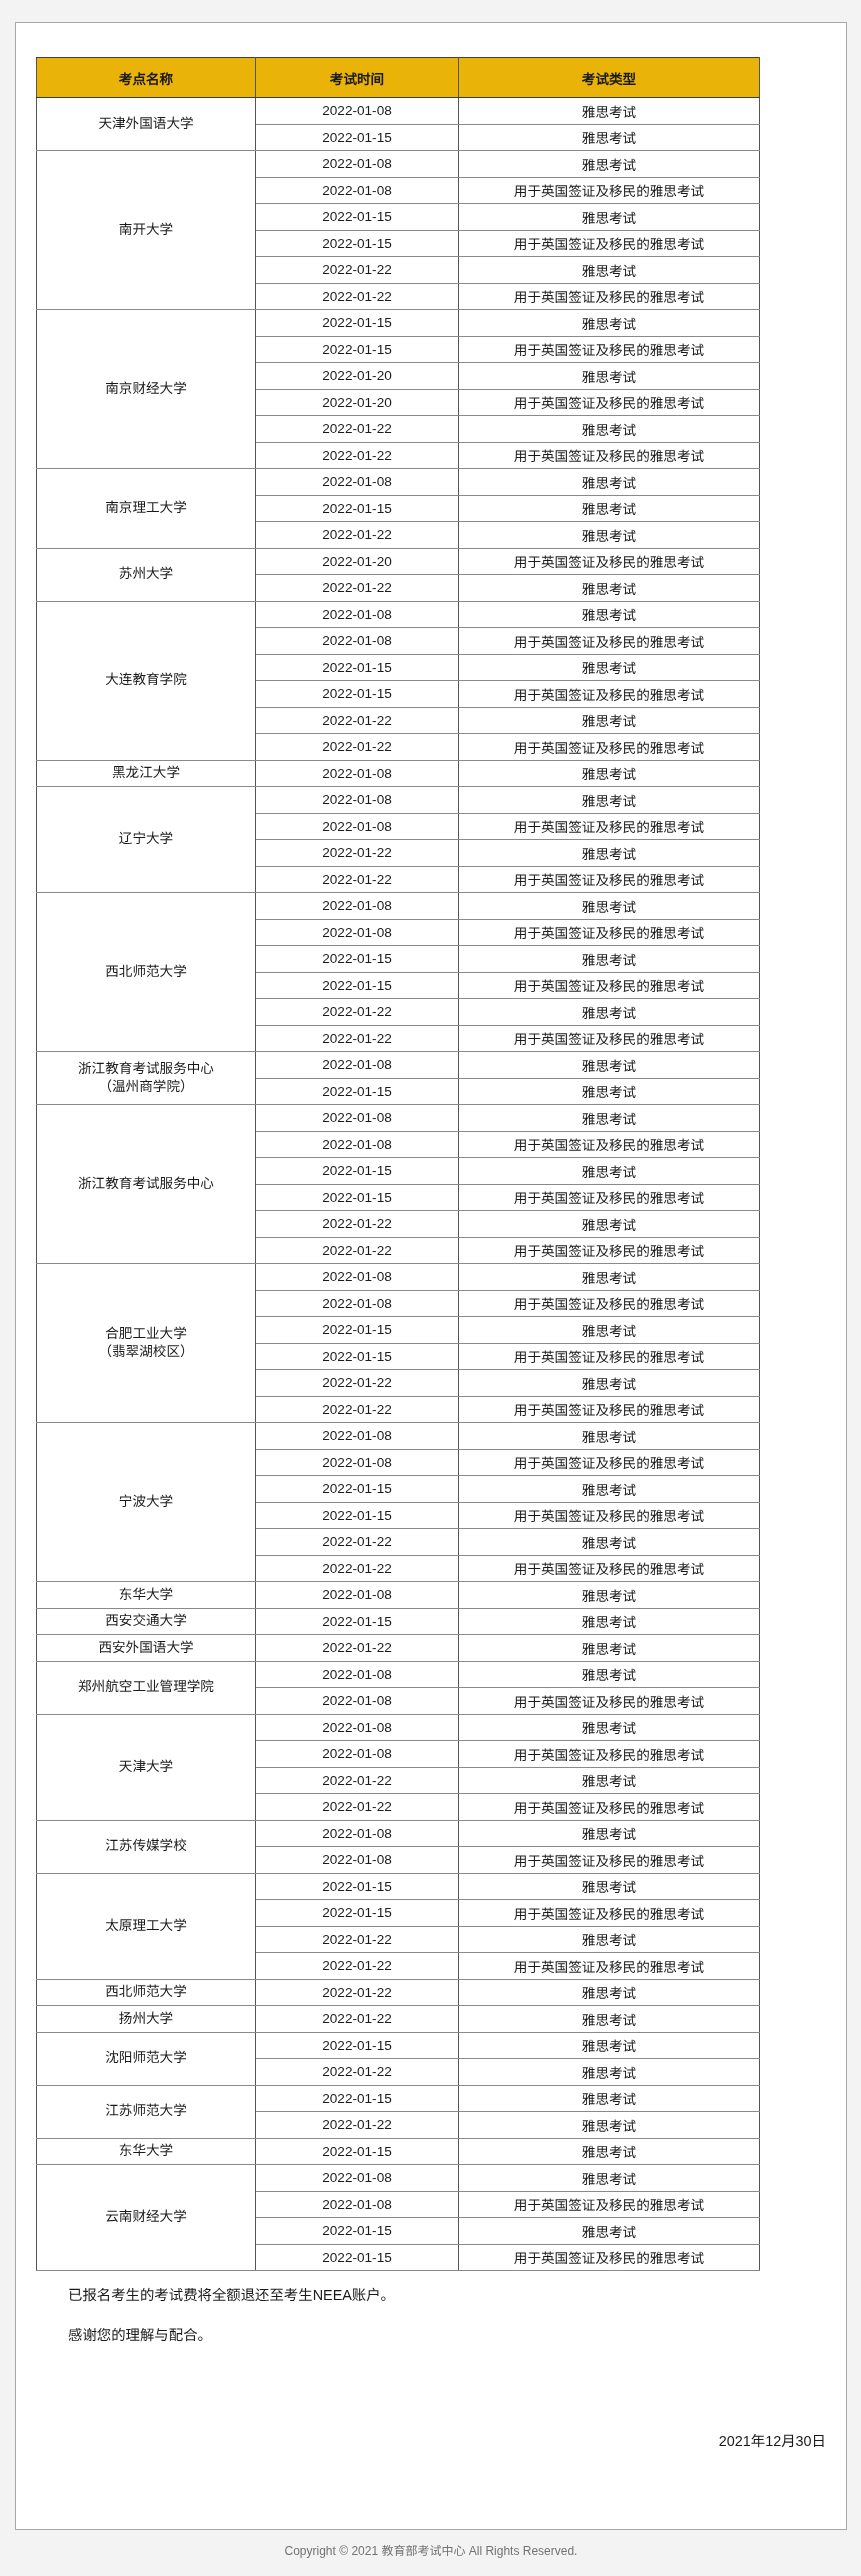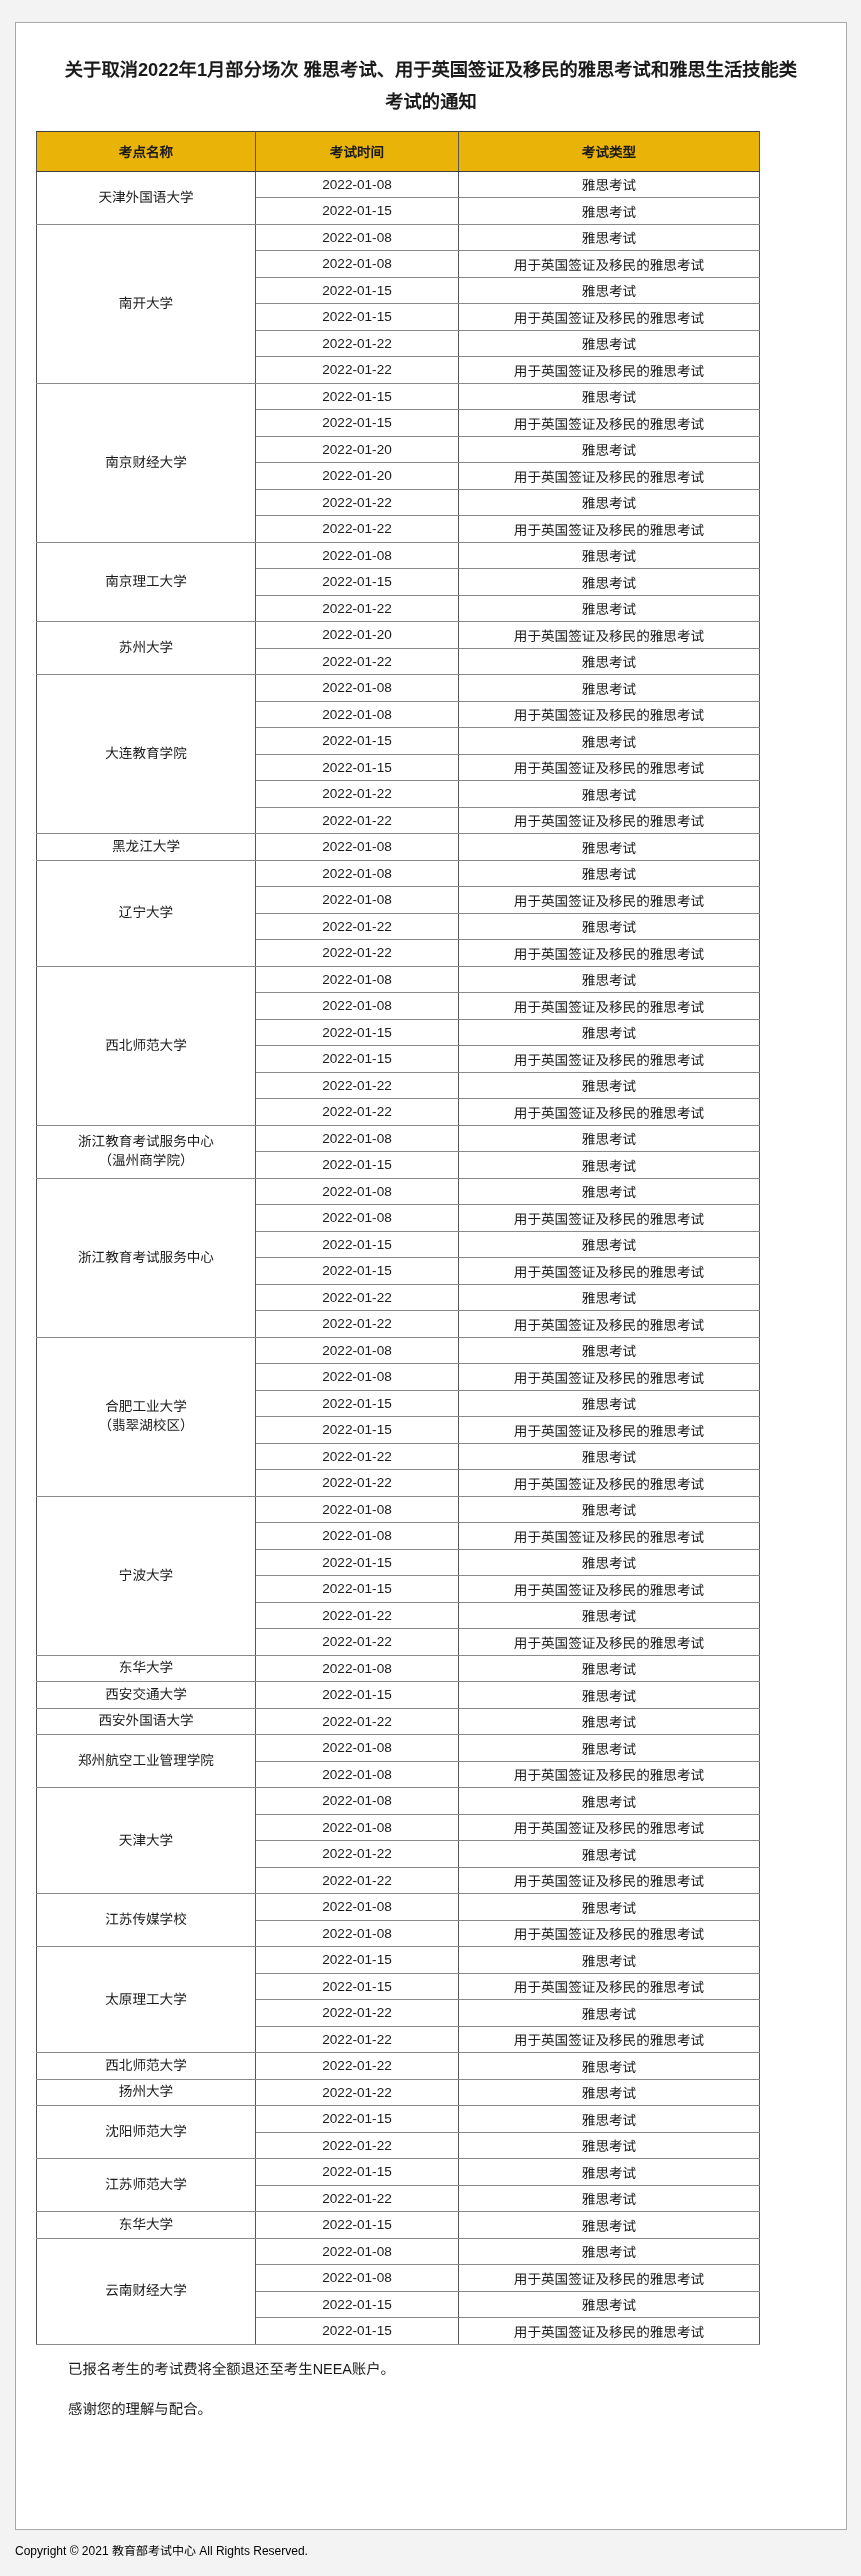--- a/index.html
+++ b/index.html
@@ -74,33 +74,32 @@
     font-size: 14.4px;
     line-height: 32px;
     text-indent: 24px;
   }
   .date-line {
     margin-top: 78px;
     text-align: right;
     font-size: 14.4px;
   }
   .copyright {
-    text-align: left;
-    color: #000000;
+    text-align: center;
+    color: #737373;
     font-size: 12px;
     padding: 10.4px 0 0;
   }
 </style>
 </head>
 <body>
 
 <div class="page">
   <div class="card">
 
-    <h1 class="notice-title">关于取消2022年1月部分场次 雅思考试、用于英国签证及移民的雅思考试和雅思生活技能类考试的通知</h1>
 
 
     <table class="exam-table">
       <colgroup>
         <col style="width:219px">
         <col style="width:203px">
         <col style="width:301px">
       </colgroup>
       <thead>
         <tr>
@@ -467,17 +466,18 @@
             <td>用于英国签证及移民的雅思考试</td>
           </tr>
         </tbody>
     </table>
 
     <div class="footer-note">
       <p>已报名考生的考试费将全额退还至考生NEEA账户。</p>
       <p>感谢您的理解与配合。</p>
     </div>
 
+    <div class="date-line">2021年12月30日</div>
   </div>
 
   <div class="copyright">Copyright © 2021 教育部考试中心 All Rights Reserved.</div>
 </div>
 
 
 </body></html>

